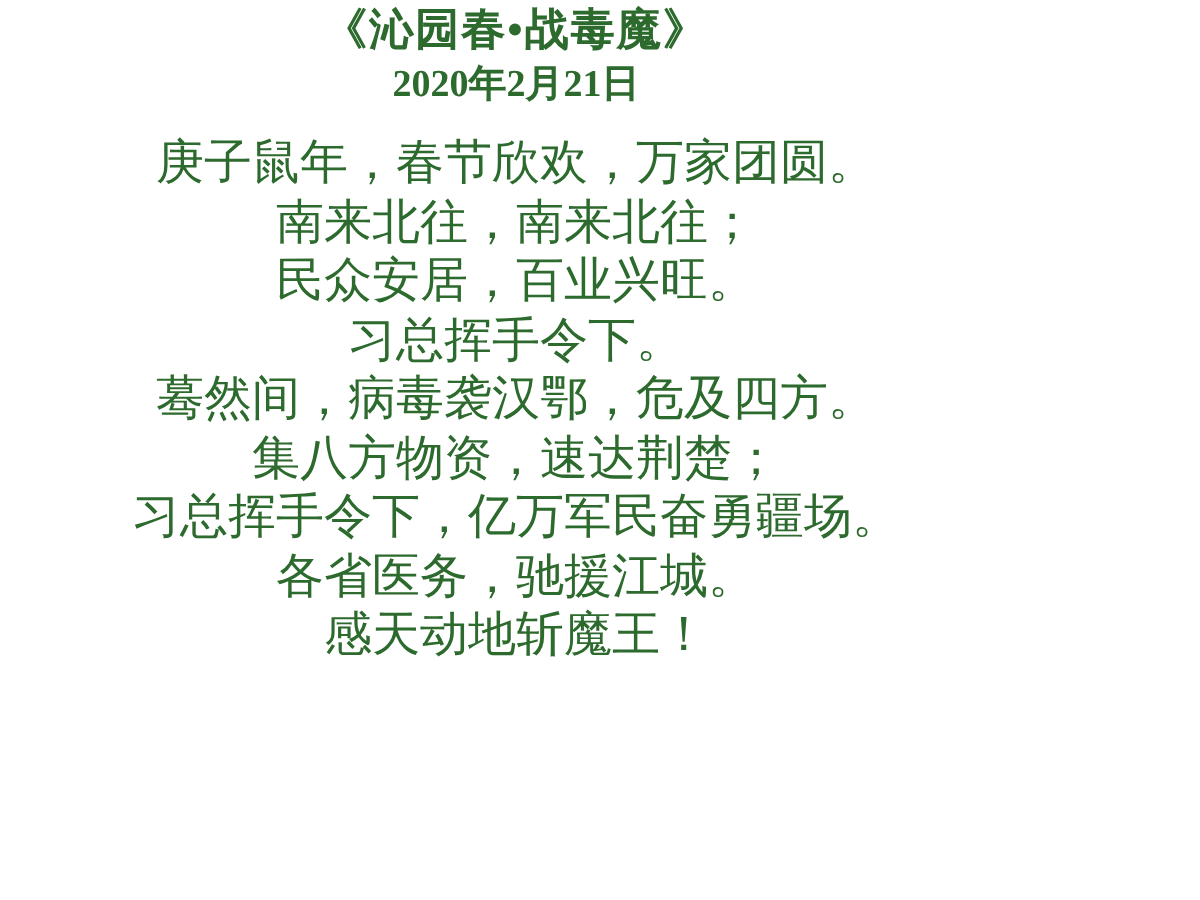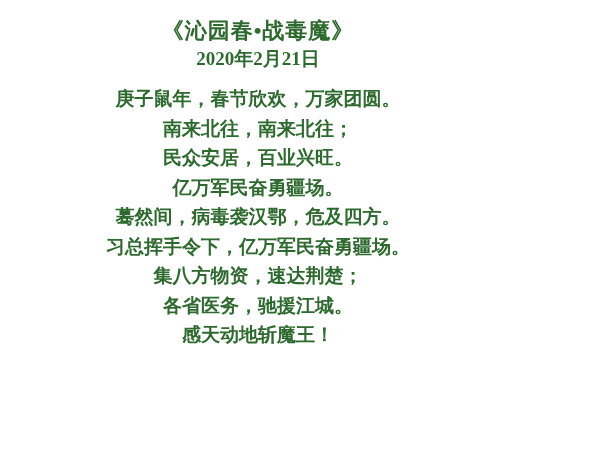--- a/index.html
+++ b/index.html
@@ -6,55 +6,53 @@
   html, body {
     width: 600px;
     height: 450px;
     background: #ffffff;
     overflow: hidden;
     font-family: "Liberation Serif", "DejaVu Serif", serif;
   }
   .poem {
     width: 516px;
     height: 450px;
-    padding-top: 16px;
     text-align: center;
     color: #2d6a2d;
   }
   .poem-title {
     font-size: 22px;
     font-weight: bold;
     line-height: 30px;
     letter-spacing: 1px;
   }
   .poem-date {
     font-size: 19px;
     line-height: 26px;
     font-weight: bold;
   }
   .poem-body {
     margin-top: 12px;
   }
   .poem-line {
-    font-size: 19px;
+    font-size: 24px;
     line-height: 29.5px;
     white-space: nowrap;
-    font-weight: bold;
   }
 </style>
 </head>
 <body>
 
 <div class="poem">
   <div class="poem-title">《沁园春•战毒魔》</div>
   <div class="poem-date">2020年2月21日</div>
   <div class="poem-body">
     <div class="poem-line">庚子鼠年，春节欣欢，万家团圆。</div>
     <div class="poem-line">南来北往，南来北往；</div>
     <div class="poem-line">民众安居，百业兴旺。</div>
-    <div class="poem-line">亿万军民奋勇疆场。</div>
+    <div class="poem-line">习总挥手令下。</div>
     <div class="poem-line">蓦然间，病毒袭汉鄂，危及四方。</div>
+    <div class="poem-line">集八方物资，速达荆楚；</div>
     <div class="poem-line">习总挥手令下，亿万军民奋勇疆场。</div>
-    <div class="poem-line">集八方物资，速达荆楚；</div>
     <div class="poem-line">各省医务，驰援江城。</div>
     <div class="poem-line">感天动地斩魔王！</div>
   </div>
 </div>
 
 </body></html>

